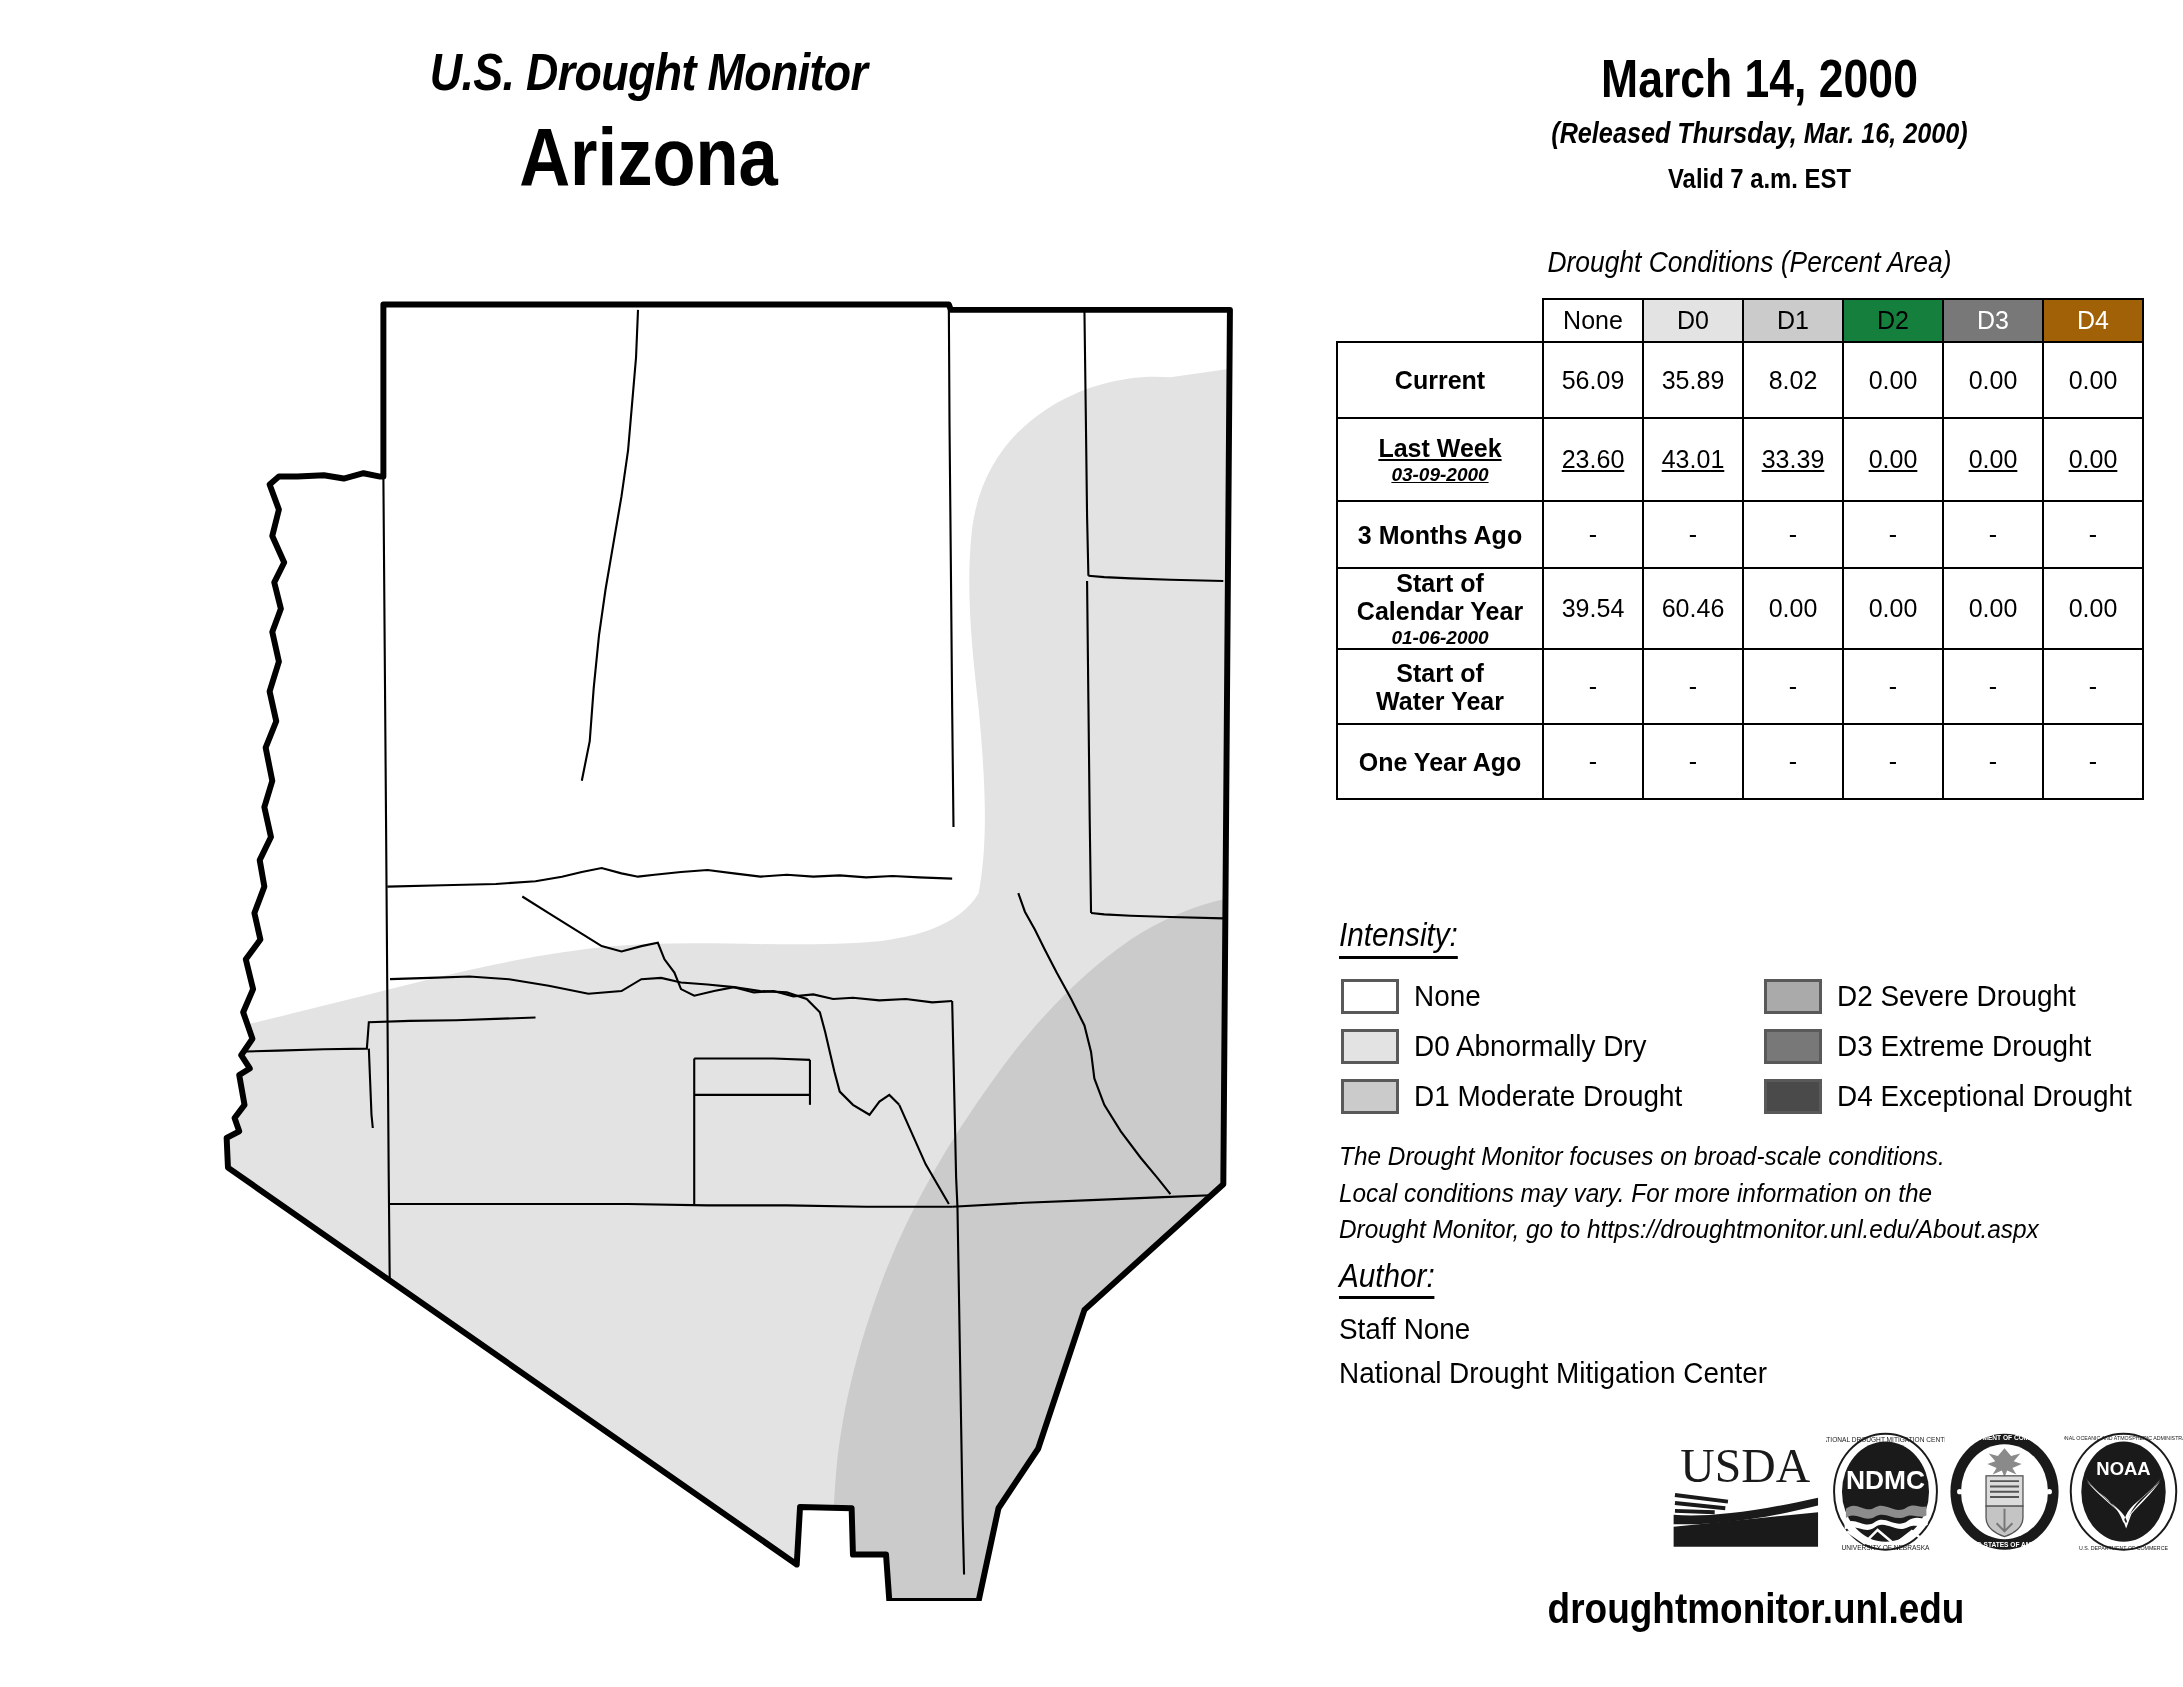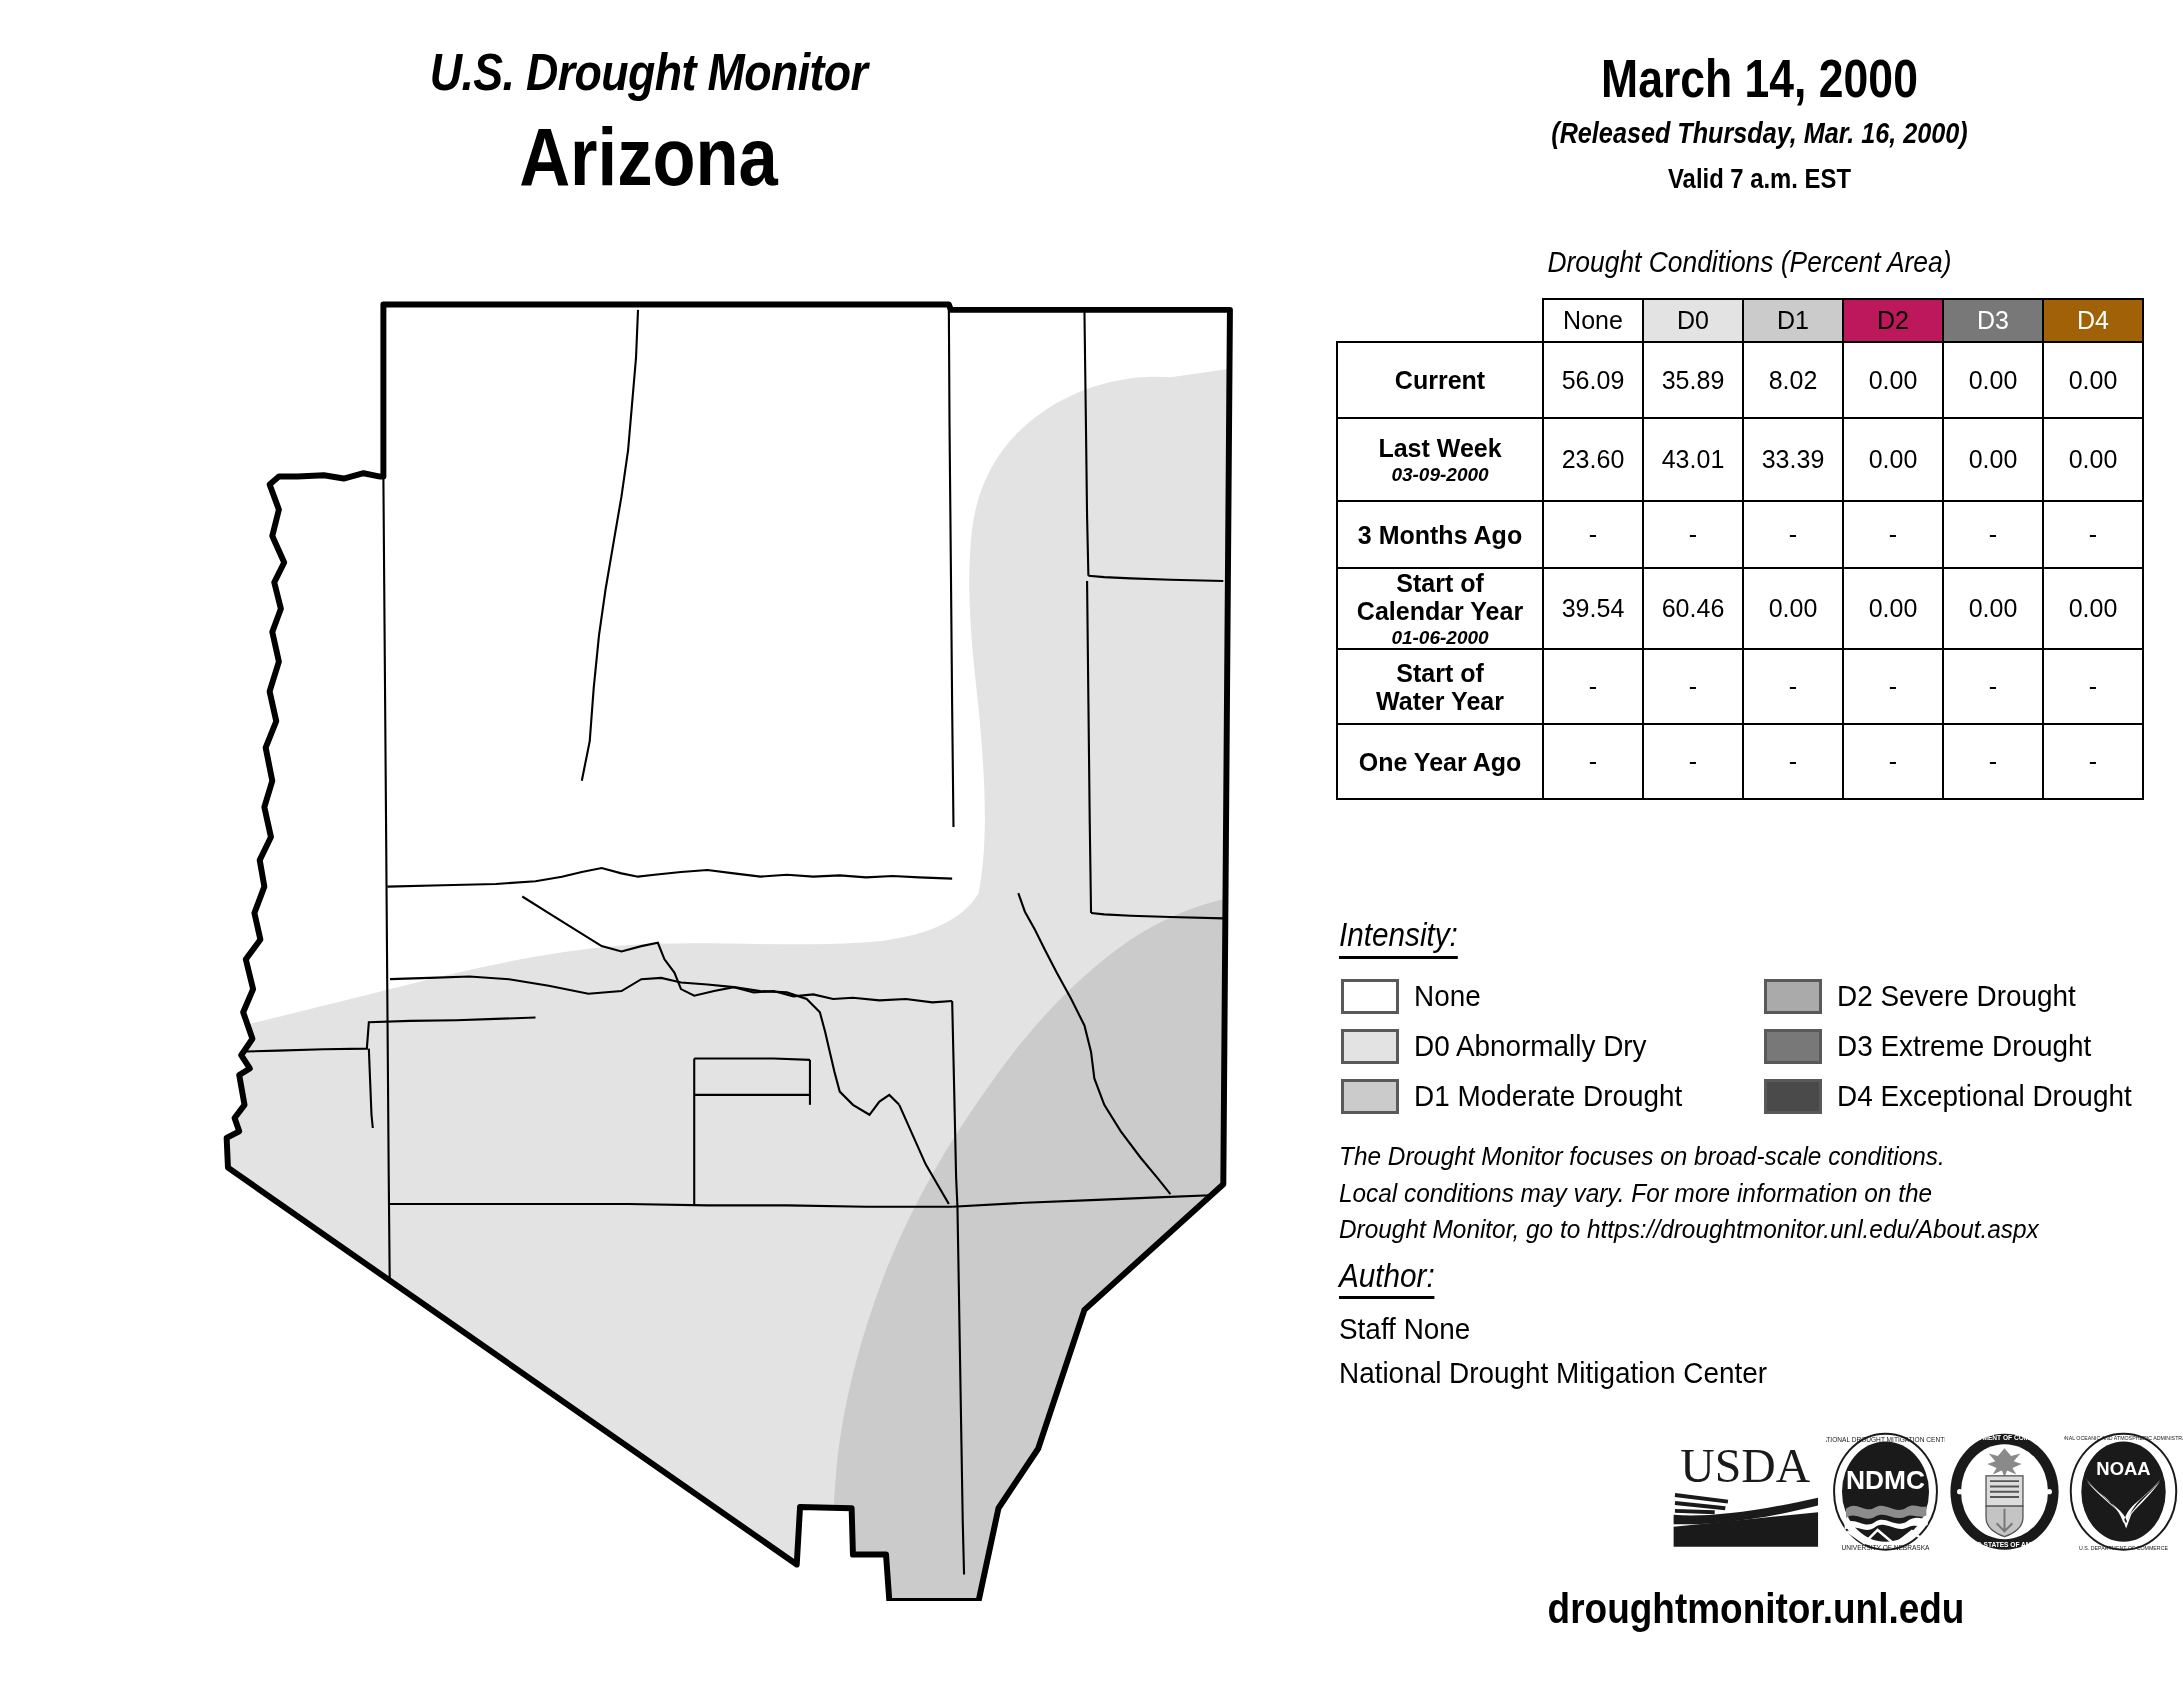--- a/index.html
+++ b/index.html
@@ -115,41 +115,41 @@
   }
   .hdr {
     height: 41px;
     font-size: 27px;
     font-weight: normal;
     width: 98px;
   }
   .hdr-none { background: #ffffff; color: #000; }
   .hdr-d0 { background: #e3e3e3; color: #000; }
   .hdr-d1 { background: #cbcbcb; color: #000; }
-  .hdr-d2 { background: #be185d; color: #000; }
+  .hdr-d2 { background: #15803d; color: #000; }
   .hdr-d3 { background: #787878; color: #ffffff; }
   .hdr-d4 { background: #a16207; color: #ffffff; }
 
   .rowlabel {
     font-weight: bold;
     font-size: 25px;
     line-height: 1.12;
     padding: 2.6px 4px;
     transform: none;
   }
   .rowlabel .sub {
     display: block;
     font-size: 19px;
     font-style: italic;
     font-weight: bold;
     margin-top: 1.3px;
   }
   .datacell { font-size: 26.5px; }
   .r-current td { height: 74px; }
-  .r-lastweek td { height: 81px; }
+  .r-lastweek td { height: 81px; text-decoration: underline; }
   .r-3mo td { height: 65px; border-radius: 16px; }
   .r-cy td { height: 79px; }
   .r-wy td { height: 73px; }
   .r-1yr td { height: 73px; }
 
   
   #intensity-label {
     position: absolute;
     left: 3.3px; top: 916px;
     font-size: 33px;

